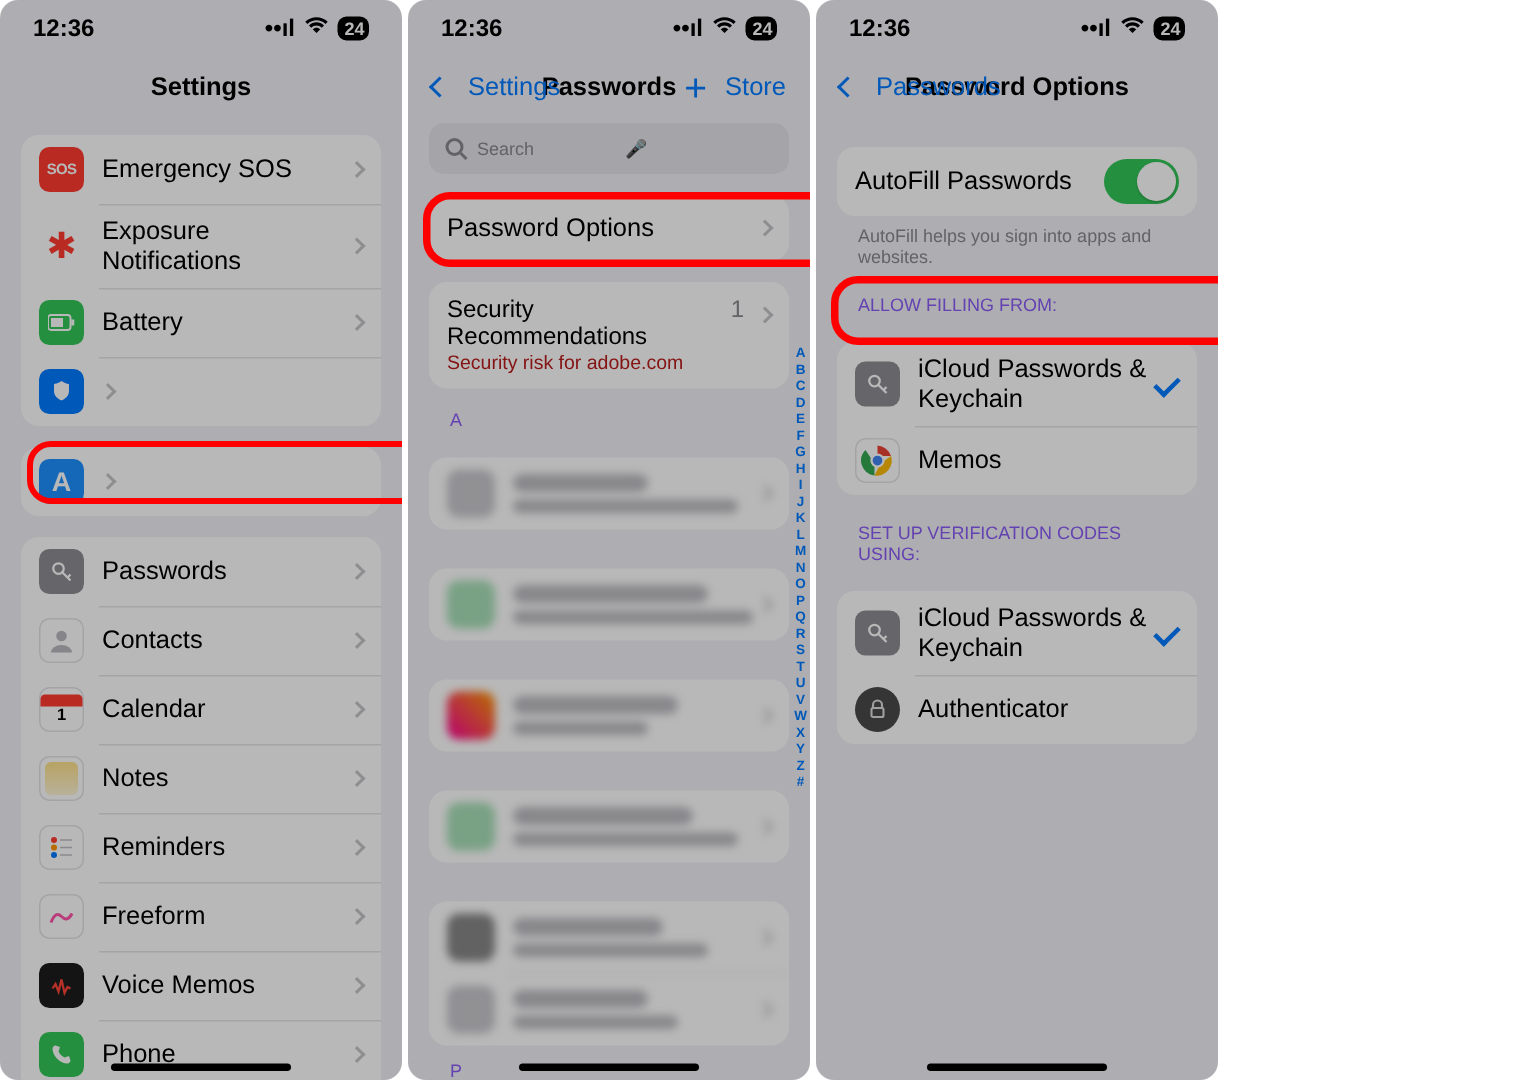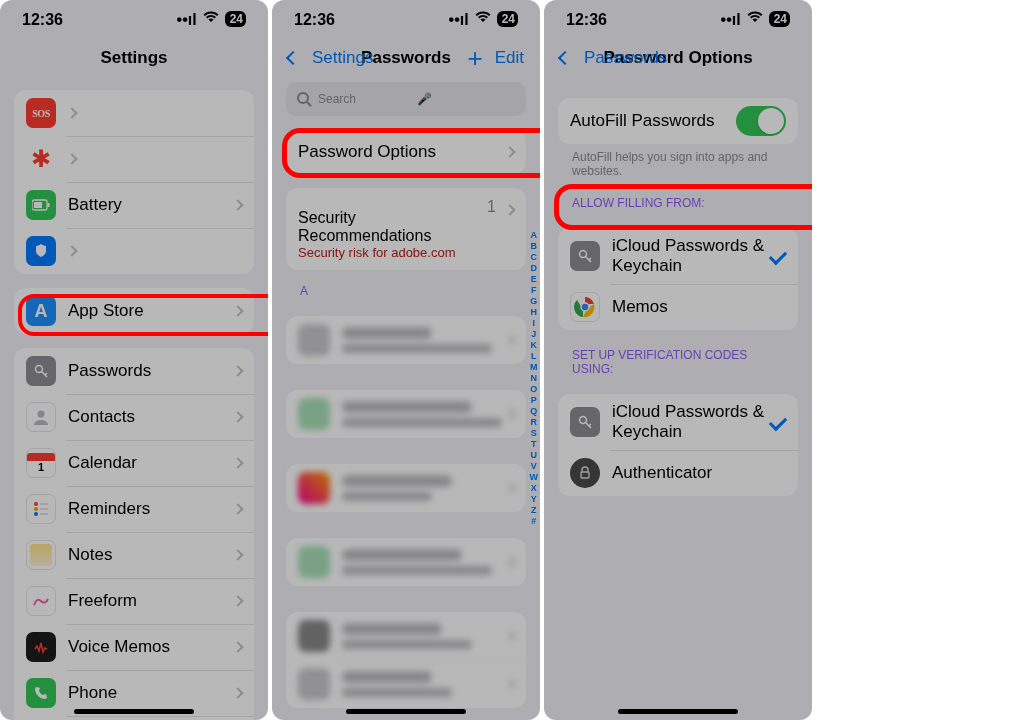--- a/index.html
+++ b/index.html
@@ -68,26 +68,28 @@
         </span>
     </span>
   </div>
   <div class="nav">
     <div class="nav-title">Settings</div>
   </div>
 
   <div class="group" id="g1a">
       <div class="row">
         <div class="app-icon icon-sos">
-          <span style="font-size:10px;font-weight:800;font-family:Liberation Serif, serif;">SOS</span>
-        </div>
+          <span style="font-size:10px;font-weight:800;">SOS</span>
+        </div>
+        <span class="row-label">Emergency SOS</span>
         <span class="chev"></span>
       </div>
       <div class="row">
         <div class="app-icon icon-exp">✱</div>
+        <span class="row-label">Exposure Notifications</span>
         <span class="chev"></span>
       </div>
       <div class="row">
         <div class="app-icon icon-bat">
           <svg width="18" height="12" viewBox="0 0 18 12">
             <rect x="0" y="1" width="15" height="10" rx="2" fill="none" stroke="#fff" stroke-width="1.3"></rect>
             <rect x="15.5" y="4" width="2" height="4" fill="#fff"></rect>
             <rect x="2" y="3" width="8" height="6" fill="#fff"></rect>
           </svg>
         </div>
@@ -101,21 +103,20 @@
           </svg>
         </div>
         <span class="chev"></span>
       </div>
     </div>
   <div class="group" id="g1b">
       <div class="row">
         <div class="app-icon icon-appst">
           <span style="font-size:18px;font-weight:700;">A</span>
         </div>
-        <span class="row-label">App Store</span>
         <span class="chev"></span>
       </div>
     </div>
   <div class="group" id="g1c" style="margin-bottom:20px;">
       <div class="row">
         <div class="app-icon icon-pw">
           <svg width="16" height="16" viewBox="0 0 16 16">
             <circle cx="6" cy="6" r="3.5" stroke="#fff" stroke-width="1.5" fill="none"></circle>
             <line x1="8" y1="8" x2="14" y2="14" stroke="#fff" stroke-width="1.5"></line>
             <line x1="12" y1="12" x2="14" y2="10" stroke="#fff" stroke-width="1.5"></line>
@@ -135,41 +136,41 @@
         <span class="chev"></span>
       </div>
       <div class="row">
         <div class="app-icon icon-cal">
           <div style="width:100%;text-align:center;">
             <div style="background:#ff3b30;height:8px;border-radius:3px 3px 0 0;"></div>
             <div style="font-size:11px;color:#000;font-weight:600;">1</div>
           </div>
         </div>
         <span class="row-label">Calendar</span>
+        <span class="chev"></span>
+      </div>
+      <div class="row">
+        <div class="app-icon icon-notes">
+          <div style="width:22px;height:22px;background:linear-gradient(#ffe28a,#fff6d6);border-radius:4px;"></div>
+        </div>
+        <span class="row-label">Notes</span>
         <span class="chev"></span>
       </div>
       <div class="row">
         <div class="app-icon icon-rem">
           <svg width="20" height="20" viewBox="0 0 20 20">
             <circle cx="5" cy="5" r="2" fill="#ff3b30"></circle>
             <circle cx="5" cy="10" r="2" fill="#ff9500"></circle>
             <circle cx="5" cy="15" r="2" fill="#007aff"></circle>
             <line x1="9" y1="5" x2="17" y2="5" stroke="#c0c0c5"></line>
             <line x1="9" y1="10" x2="17" y2="10" stroke="#c0c0c5"></line>
             <line x1="9" y1="15" x2="17" y2="15" stroke="#c0c0c5"></line>
           </svg>
         </div>
         <span class="row-label">Reminders</span>
-        <span class="chev"></span>
-      </div>
-      <div class="row">
-        <div class="app-icon icon-notes">
-          <div style="width:22px;height:22px;background:linear-gradient(#ffe28a,#fff6d6);border-radius:4px;"></div>
-        </div>
-        <span class="row-label">Notes</span>
         <span class="chev"></span>
       </div>
       <div class="row">
         <div class="app-icon icon-ff">
           <svg width="20" height="20" viewBox="0 0 20 20">
             <path d="M3 14 Q6 6 10 10 T17 8" stroke="#f5a" stroke-width="2" fill="none"></path>
           </svg>
         </div>
         <span class="row-label">Freeform</span>
         <span class="chev"></span>
@@ -213,21 +214,21 @@
     </span>
   </div>
   <div class="nav">
     <div class="nav-left">
         <span class="chev-left"></span>
         <span>Settings</span>
       </div>
     <div class="nav-title">Passwords</div>
     <div class="nav-right">
       <span class="plus">+</span>
-      <span>Edit</span>
+      <span>Store</span>
     </div>
   </div>
   <div class="search">
     <svg width="16" height="16" viewBox="0 0 16 16">
         <circle cx="7" cy="7" r="5" stroke="#8a8a8f" stroke-width="2" fill="none"></circle>
         <line x1="11" y1="11" x2="15" y2="15" stroke="#8a8a8f" stroke-width="2"></line>
       </svg>
     <span>Search</span>
     <span class="mic-icon">🎤</span>
   </div>
@@ -235,21 +236,21 @@
   <div class="group">
     <div class="row noicon">
       <span class="row-label">Password Options</span>
       <span class="chev"></span>
     </div>
   </div>
   <div class="hl" style="left:10px; top:128px; width:316px; height:50px; border-width:5px; border-radius:18px;"></div>
 
   <div class="group">
     <div class="row noicon" style="align-items:flex-start; padding-top:10px; padding-bottom:10px;">
-      <div style="flex:1;margin-top:11px;">
+      <div style="flex:1;">
         <div class="row-label" style="font-size:16px;">Security Recommendations</div>
         <div class="row-sub">Security risk for adobe.com</div>
       </div>
       <span class="row-badge">1</span>
       <span class="chev" style="margin-top:8px;"></span>
     </div>
   </div>
 
   <div class="section-hdr" style="padding-top:14px;">A</div>
   <div class="group">

